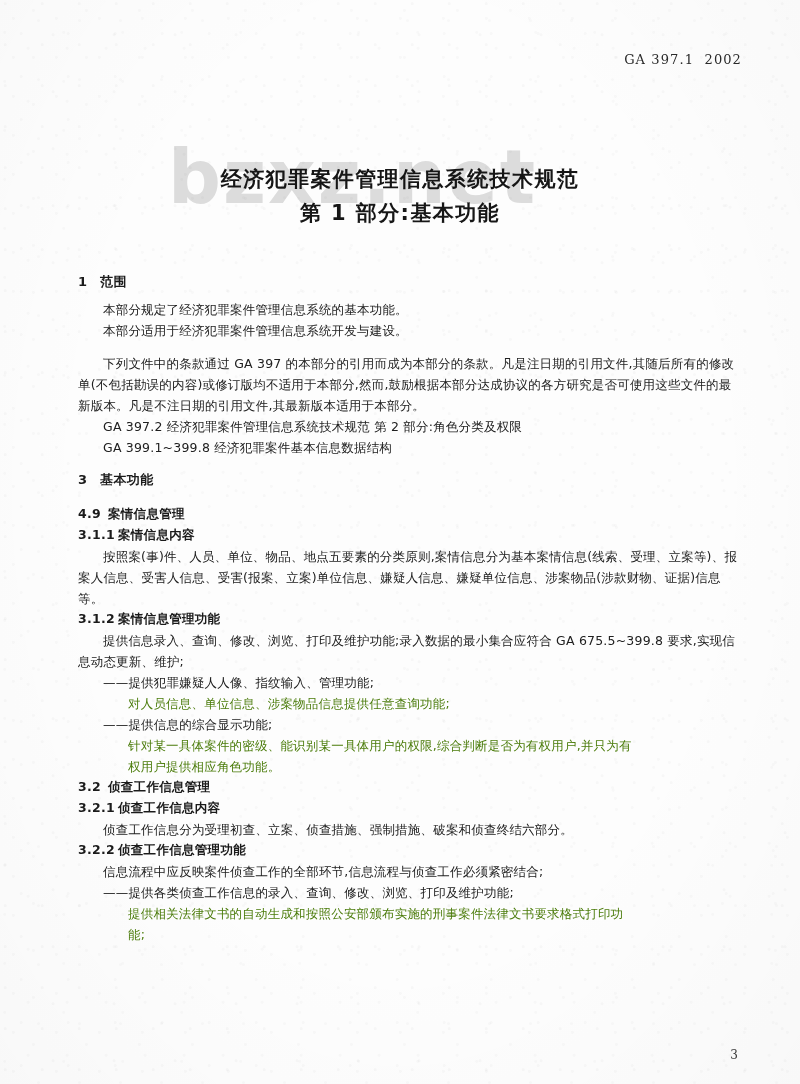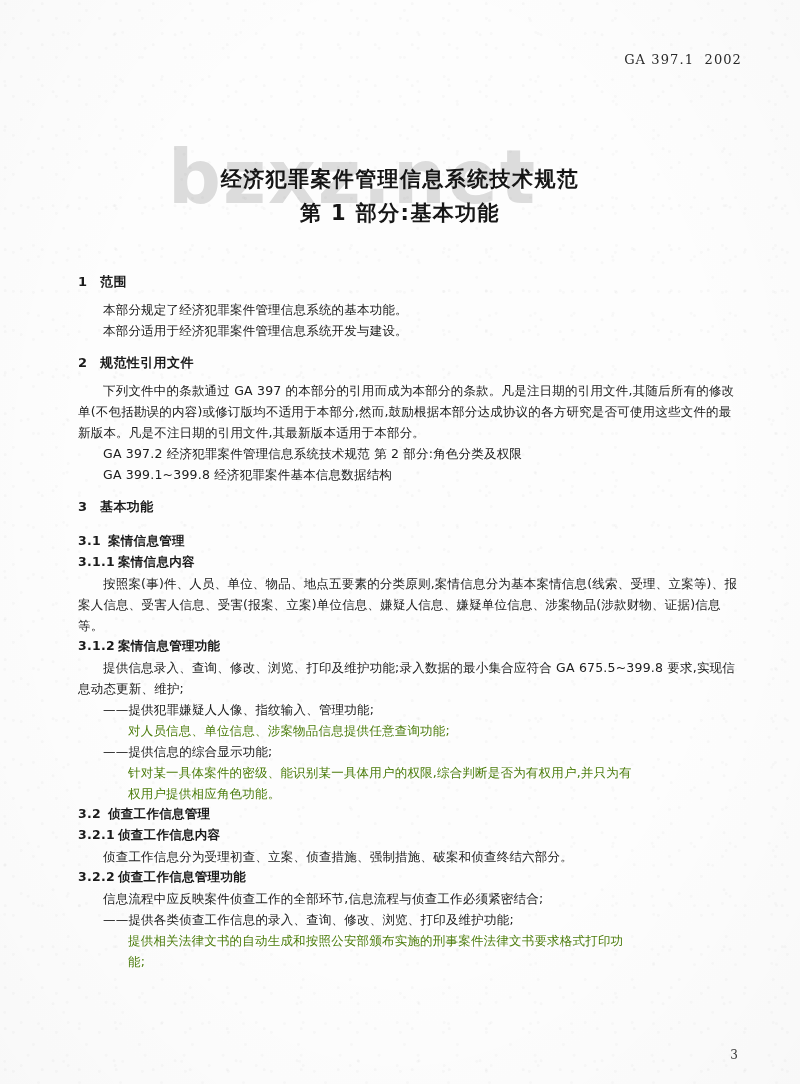--- a/index.html
+++ b/index.html
@@ -191,32 +191,31 @@
   </div>
 
   <div class="content">
 
     <div class="h1"><span class="num">1</span><span>范围</span></div>
     <p class="para">本部分规定了经济犯罪案件管理信息系统的基本功能。</p>
     <p class="para">本部分适用于经济犯罪案件管理信息系统开发与建设。</p>
 
     <div class="gap-md"></div>
 
-    <div class="h1"><span class="num">2</span><span>规范性引用文件</span></div>
     <p class="para">下列文件中的条款通过 GA 397 的本部分的引用而成为本部分的条款。凡是注日期的引用文件,其随后所有的修改单(不包括勘误的内容)或修订版均不适用于本部分,然而,鼓励根据本部分达成协议的各方研究是否可使用这些文件的最新版本。凡是不注日期的引用文件,其最新版本适用于本部分。</p>
     <p class="ref-line">GA 397.2   经济犯罪案件管理信息系统技术规范  第 2 部分:角色分类及权限</p>
     <p class="ref-line">GA 399.1~399.8   经济犯罪案件基本信息数据结构</p>
 
     <div class="gap-md"></div>
 
     <div class="h1"><span class="num">3</span><span>基本功能</span></div>
 
     <div class="gap-sm"></div>
 
-    <div class="h2"><span class="num">3.1</span><span>案情信息管理</span></div>
+    <div class="h2"><span class="num">4.9</span><span>案情信息管理</span></div>
 
     <div class="h3"><span class="num">3.1.1</span><span>案情信息内容</span></div>
     <p class="para">按照案(事)件、人员、单位、物品、地点五要素的分类原则,案情信息分为基本案情信息(线索、受理、立案等)、报案人信息、受害人信息、受害(报案、立案)单位信息、嫌疑人信息、嫌疑单位信息、涉案物品(涉款财物、证据)信息等。</p>
 
     <div class="h3"><span class="num">3.1.2</span><span>案情信息管理功能</span></div>
     <p class="para">提供信息录入、查询、修改、浏览、打印及维护功能;录入数据的最小集合应符合 GA 675.5~399.8 要求,实现信息动态更新、维护;</p>
     <p class="bullet">——提供犯罪嫌疑人人像、指纹输入、管理功能;</p>
     <p class="sub-line">对人员信息、单位信息、涉案物品信息提供任意查询功能;</p>
     <p class="bullet">——提供信息的综合显示功能;</p>
     <p class="sub-line">针对某一具体案件的密级、能识别某一具体用户的权限,综合判断是否为有权用户,并只为有</p>

